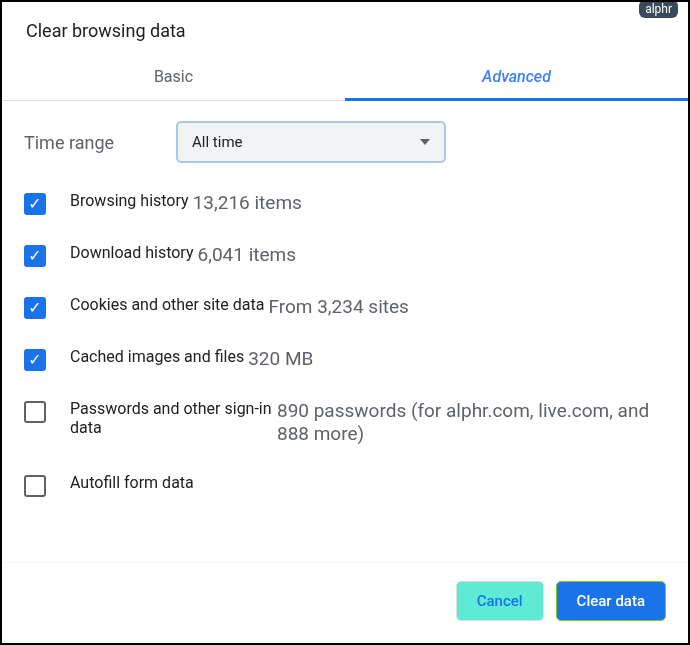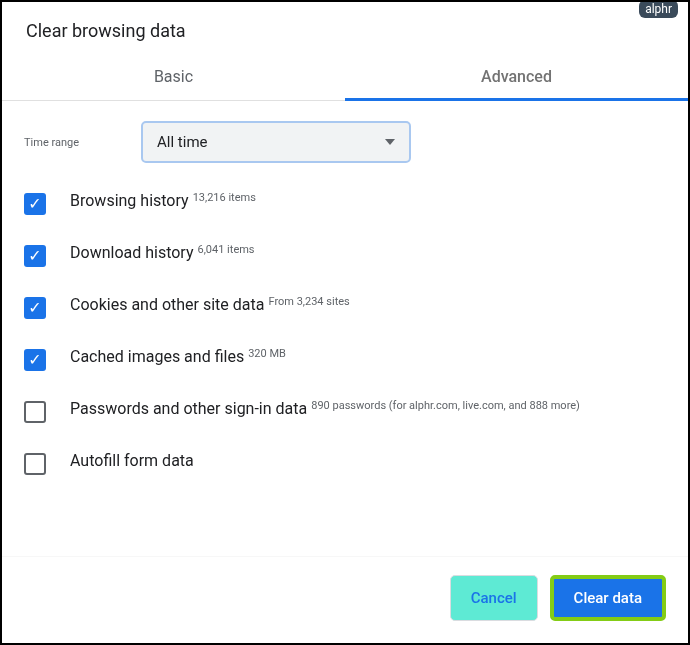--- a/index.html
+++ b/index.html
@@ -45,22 +45,23 @@
     .tab {
       flex: 1;
       text-align: center;
       padding: 12px 0 14px 0;
       font-size: 16px;
       cursor: pointer;
       position: relative;
       color: #5f6368;
     }
     .tab.active {
-      color: #737373;
+      color: #3b82f6;
       font-weight: 500;
+      font-style: italic;
     }
     .tab.active::after {
       content: "";
       position: absolute;
       left: 0;
       right: 0;
       bottom: -1px;
       height: 3px;
       background: #1a73e8;
     }
@@ -84,21 +85,21 @@
       height: 14px;
       display: block;
     }
     .time-row {
       display: flex;
       align-items: center;
       gap: 14px;
       margin-bottom: 28px;
     }
     .time-label {
-      font-size: 11px;
+      font-size: 18px;
       color: #5f6368;
     }
     .select {
       width: 270px;
       height: 42px;
       background: #f1f3f4;
       border: 2px solid #a9c8f0;
       border-radius: 5px;
       display: flex;
       align-items: center;
@@ -148,21 +149,21 @@
     .item-text {
       display: flex;
       flex-direction: row;
       gap: 4px;
     }
     .item-title {
       font-size: 16px;
       color: #202124;
     }
     .item-sub {
-      font-size: 11px;
+      font-size: 19px;
       color: #5f6368;
     }
     .footer {
       display: flex;
       justify-content: flex-end;
       gap: 12px;
       padding: 18px 22px 22px 22px;
       border-top: 1px solid rgba(0,0,0,0.03);
     }
     .btn {
@@ -172,21 +173,21 @@
       cursor: pointer;
       font-weight: 500;
     }
     .btn-cancel {
       background: #5eead4;
       border: 1px solid #dadce0;
       color: #1a73e8;
     }
     .btn-primary {
       background: #1a73e8;
-      border: 4px solid #84cc16;
+      border: 1px solid #84cc16;
       color: #fff;
     }
   </style>
 </head>
 <body>
 
 <div class="watermark">alphr</div>
 
 <div class="dialog">
 

